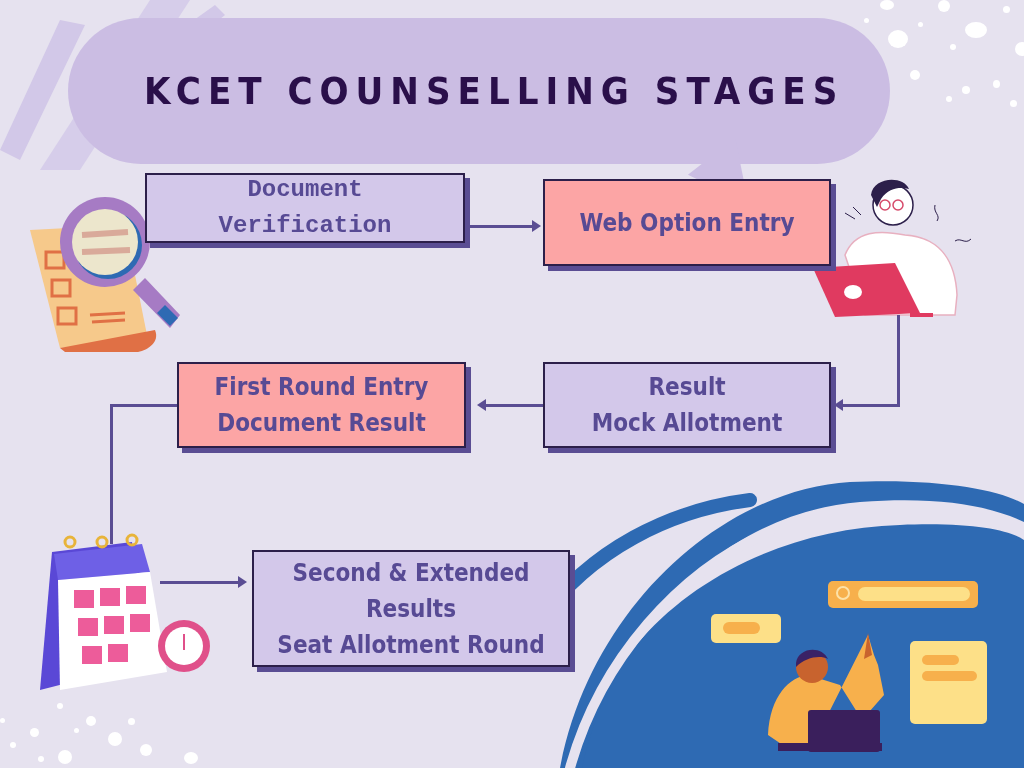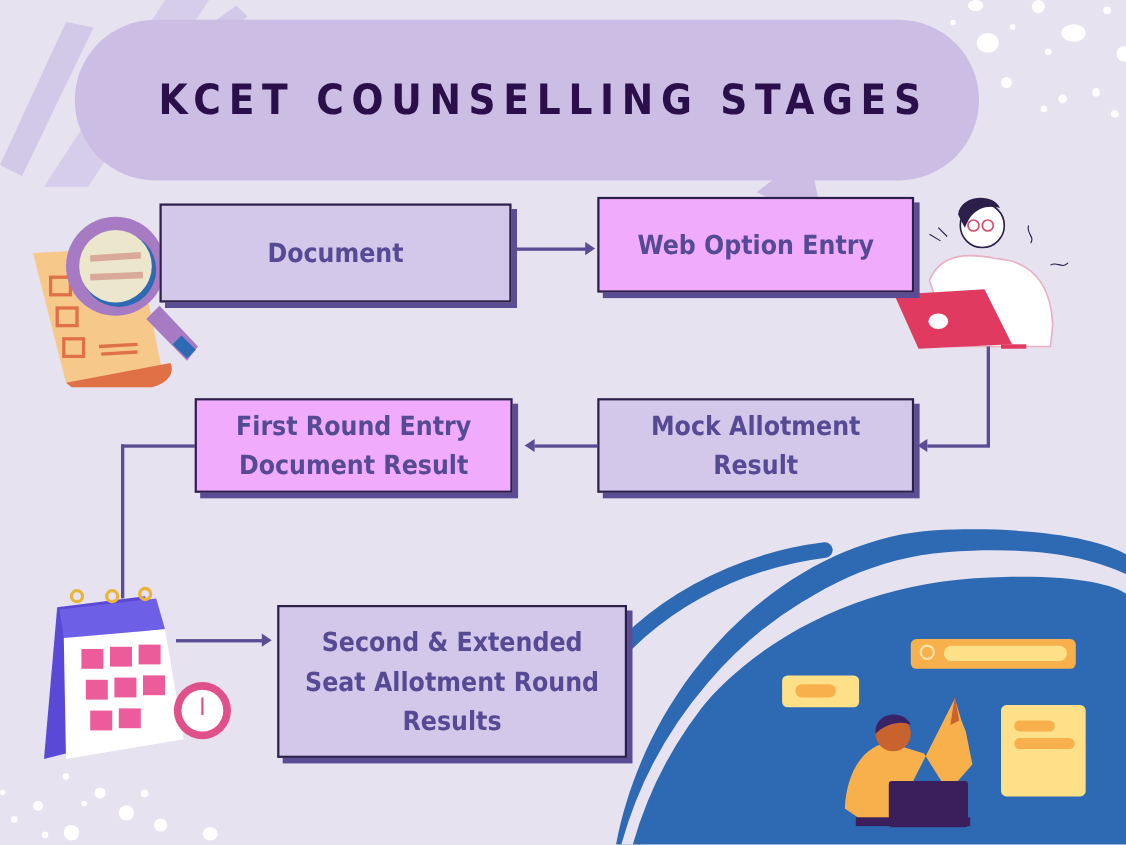--- a/index.html
+++ b/index.html
@@ -3,21 +3,21 @@
 <meta charset="utf-8">
 <style>
   html, body { margin:0; padding:0; }
   body { width:1024px; height:768px; overflow:hidden; background:#e6e2ef; position:relative; font-family:"DejaVu Sans", sans-serif; }
   .abs { position:absolute; }
   .title-bubble { left:68px; top:18px; width:822px; height:146px; background:#cbbde3; border-radius:73px; }
   .title-tail { left:700px; top:150px; width:0; height:0; border-left:30px solid transparent; border-right:30px solid transparent; border-top:60px solid #cbbde3; transform:rotate(-38deg); }
   .title-text { left:68px; top:18px; width:790px; height:146px; display:flex; align-items:center; padding-left:76px; box-sizing:border-box; color:#2a0f4a; font-family:"DejaVu Sans Condensed","DejaVu Sans", sans-serif; font-weight:bold; font-size:38px; letter-spacing:7px; }
   .box { box-sizing:border-box; border:2px solid #2c1f4a; box-shadow:5px 5px 0 #5a4d93; display:flex; align-items:center; justify-content:center; text-align:center; color:#574a94; font-weight:bold; font-size:24px; line-height:36px; font-family:"DejaVu Sans Condensed","DejaVu Sans", sans-serif; }
   .box.purple { background:#d3c8ea; }
-  .box.white { background:#f0abfc; }
+  .box.white { background:#fca5a5; }
   .line { background:#5a4d93; }
   .arrow-r { width:0; height:0; border-top:6px solid transparent; border-bottom:6px solid transparent; border-left:9px solid #5a4d93; }
   .arrow-l { width:0; height:0; border-top:6px solid transparent; border-bottom:6px solid transparent; border-right:9px solid #5a4d93; }
   .dot { background:#ffffff; border-radius:50%; }
 </style>
 </head>
 <body>
 
 <svg class="abs" style="left:0;top:0" width="260" height="170">
   <path d="M0 150 L60 20 L85 25 L20 160 Z" fill="#d2c8e8"></path>
@@ -152,43 +152,44 @@
   <div class="abs line" style="left:486px;top:404px;width:57px;height:3px"></div>
   <div class="abs arrow-l" style="left:477px;top:399px"></div>
 </div>
 <div>
   <div class="abs line" style="left:110px;top:404px;width:68px;height:3px"></div>
   <div class="abs line" style="left:110px;top:404px;width:3px;height:140px"></div>
   <div class="abs line" style="left:160px;top:581px;width:80px;height:3px"></div>
   <div class="abs arrow-r" style="left:238px;top:576px"></div>
 </div>
 
-<div class="abs box purple" style="left:145px;top:185px;width:320px;height:90px;">
+<div class="abs box purple" style="left:145px;top:173px;width:320px;height:70px;font-family:Liberation Mono, monospace;">
   <div>
     <div>Document</div>
+    <div>Verification</div>
   </div>
 </div>
 
 <div class="abs box white" style="left:543px;top:179px;width:288px;height:87px;">
   <div>Web Option Entry</div>
 </div>
 
 <div class="abs box purple" style="left:543px;top:362px;width:288px;height:86px;">
   <div>
+    <div>Result</div>
     <div>Mock Allotment</div>
-    <div>Result</div>
   </div>
 </div>
 
 <div class="abs box white" style="left:177px;top:362px;width:289px;height:86px;">
   <div>
     <div>First Round Entry</div>
     <div>Document Result</div>
   </div>
 </div>
 
-<div class="abs box purple" style="left:252px;top:550px;width:318px;height:139px;">
+<div class="abs box purple" style="left:252px;top:550px;width:318px;height:117px;">
   <div>
     <div>Second &amp; Extended</div>
+    <div>Results</div>
     <div>Seat Allotment Round</div>
-    <div>Results</div>
   </div>
 </div>
 
 </body></html>

